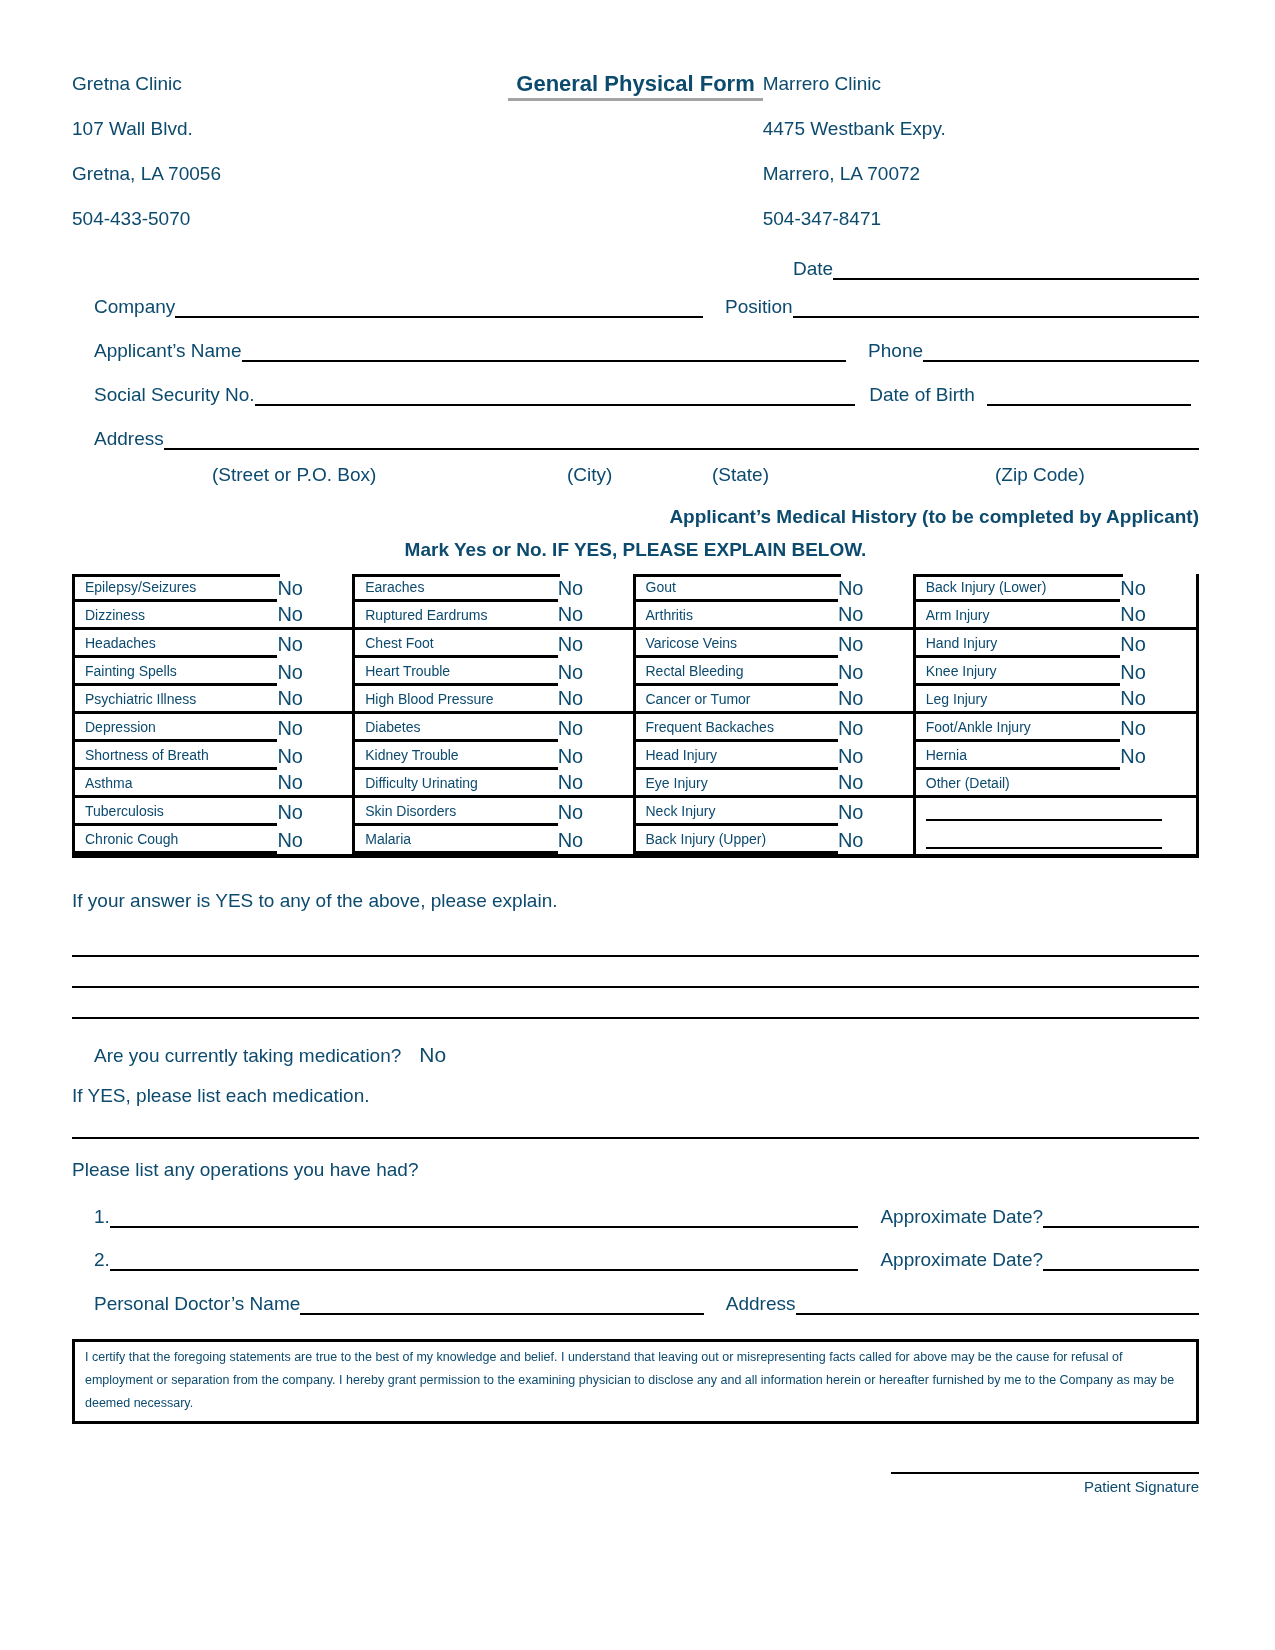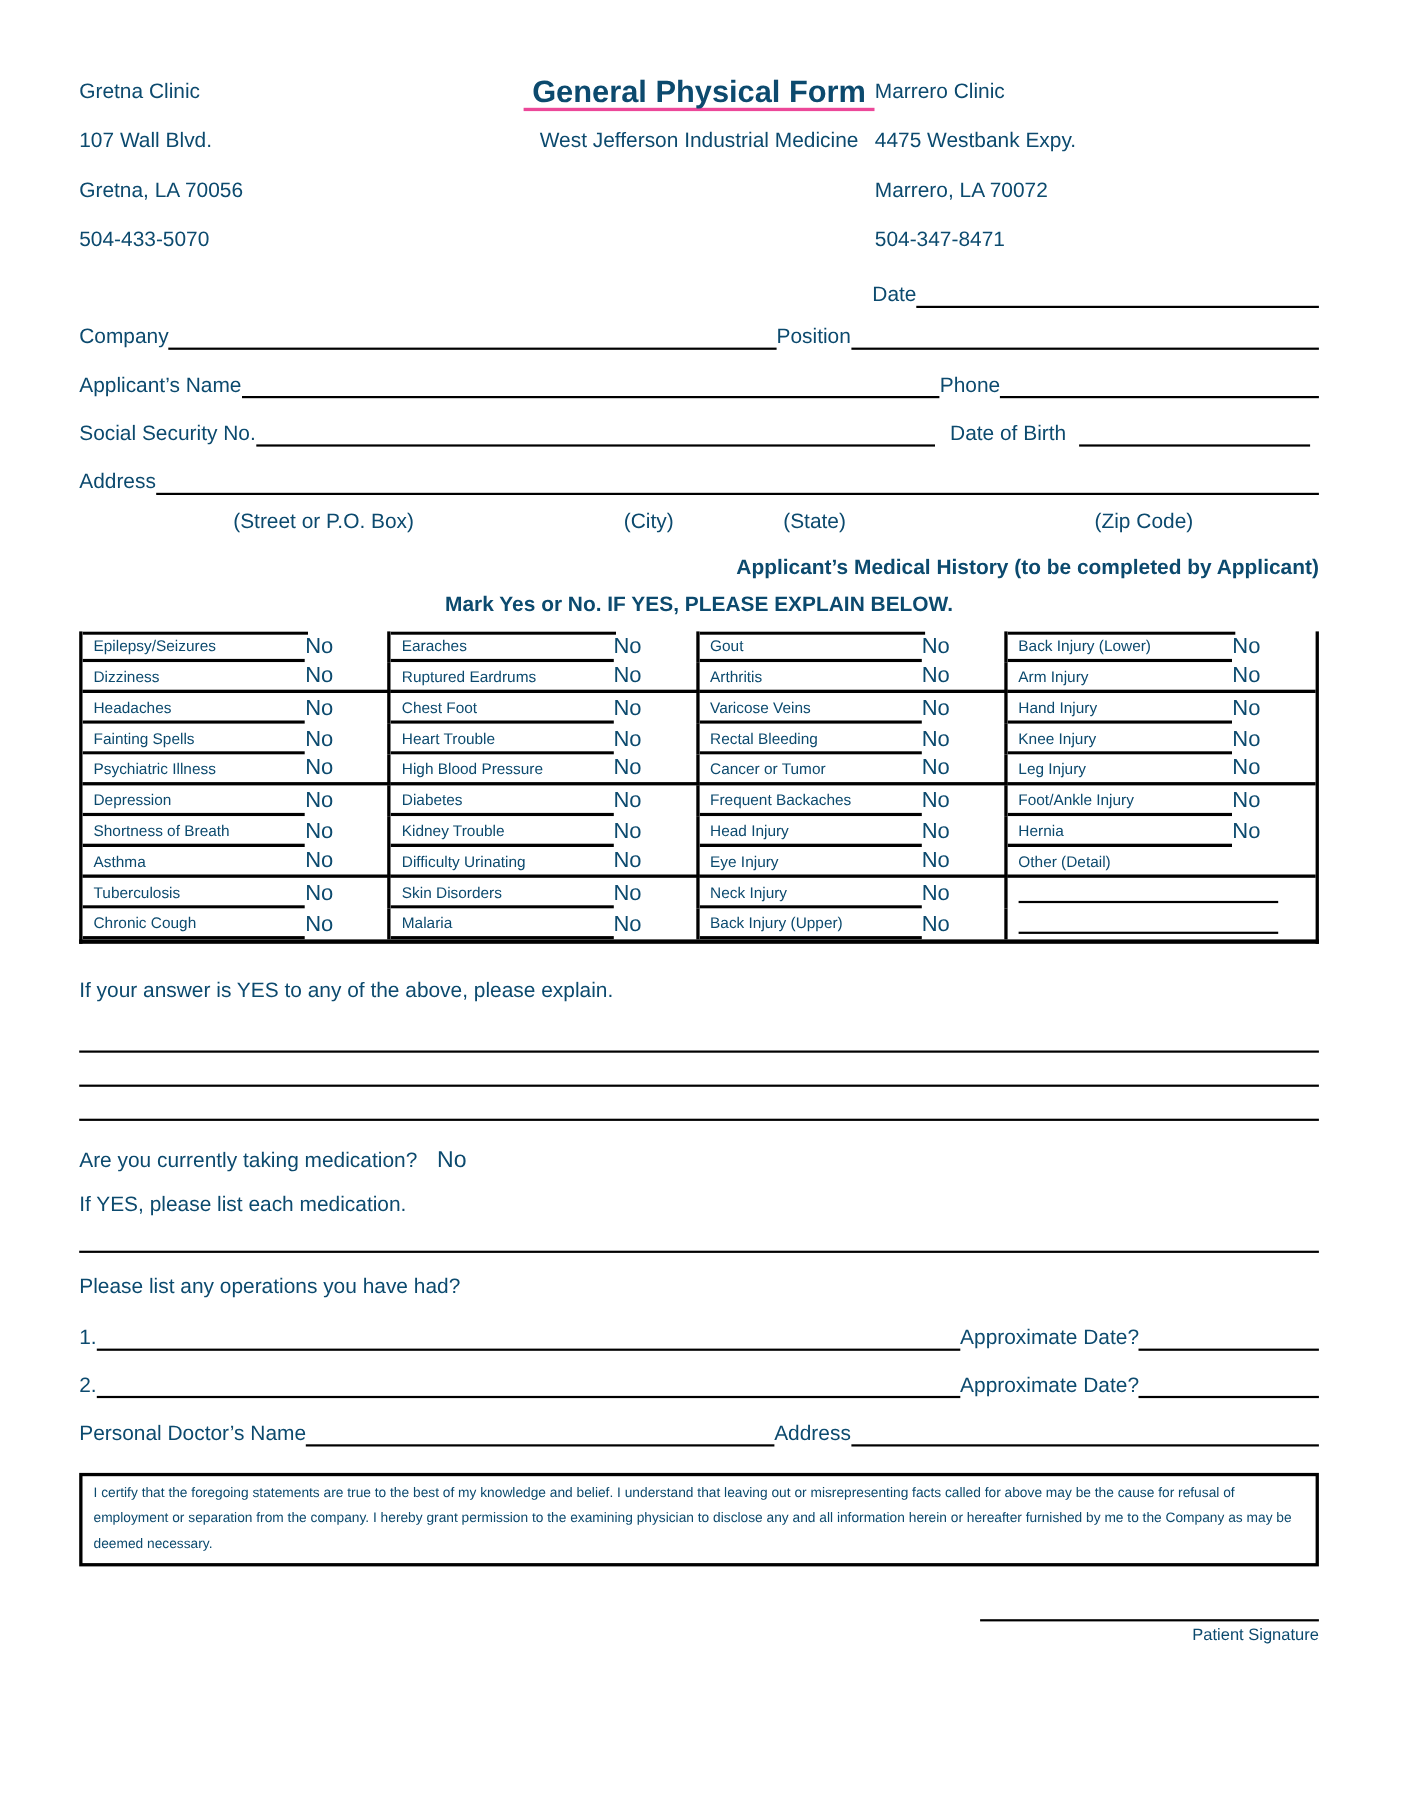--- a/index.html
+++ b/index.html
@@ -8,24 +8,24 @@
     padding:72px 76px 0 72px;
     background:#fff;color:#0c4a6e;
     font-family:"Liberation Sans",sans-serif;
     position:relative;overflow:hidden;
   }
   
   .hdr{display:grid;grid-template-columns:1fr auto 1fr;}
   .hdr-col>div{height:45px;line-height:24px;font-size:19px;white-space:nowrap;}
   .hdr-col.center>div{text-align:center;}
   .hdr-col.right>div{}
-  .form-title{display:inline-block;font-weight:bold;font-size:28px;border-bottom:3px solid #ec4899;padding:0 8px 2px 8px;}
+  .form-title{display:inline-block;font-weight:bold;font-size:22px;border-bottom:3px solid #a3a3a3;padding:0 8px 2px 8px;}
   
   .frow{display:flex;align-items:flex-end;height:28px;font-size:19px;}
-  .frow .lab{white-space:nowrap;flex:0 0 auto;}
+  .frow .lab{white-space:nowrap;flex:0 0 auto;margin-left:22px;}
   .blank{border-bottom:2px solid #000;height:22px;flex-grow:1;}
   
   .hints{position:relative;height:26px;margin-top:14px;font-size:19px;}
   .hints span{position:absolute;white-space:nowrap;}
   
   .mh-head{margin-top:14px;text-align:right;font-weight:bold;font-size:19px;line-height:26px;}
   .mh-instr{margin-top:7px;text-align:center;font-weight:bold;font-size:19px;line-height:26px;}
   .mh-table{margin-top:11px;border-left:3px solid #000;border-right:3px solid #000;border-bottom:4px solid #000;}
   .mh-row{display:grid;grid-template-columns:1fr 1fr 1fr 1fr;}
   .mh-cell{position:relative;display:flex;height:28px;border-right:3px solid #000;box-sizing:border-box;overflow:hidden;}
@@ -55,21 +55,20 @@
 
   <div class="hdr">
     <div class="hdr-col left">
       <div>Gretna Clinic</div>
       <div>107 Wall Blvd.</div>
       <div>Gretna, LA 70056</div>
       <div>504-433-5070</div>
     </div>
     <div class="hdr-col center">
       <div><span class="form-title">General Physical Form</span></div>
-      <div>West Jefferson Industrial Medicine</div>
       <div></div>
         <div></div>
     </div>
     <div class="hdr-col right">
       <div>Marrero Clinic</div>
       <div>4475 Westbank Expy.</div>
       <div>Marrero, LA 70072</div>
       <div>504-347-8471</div>
     </div>
   </div>

